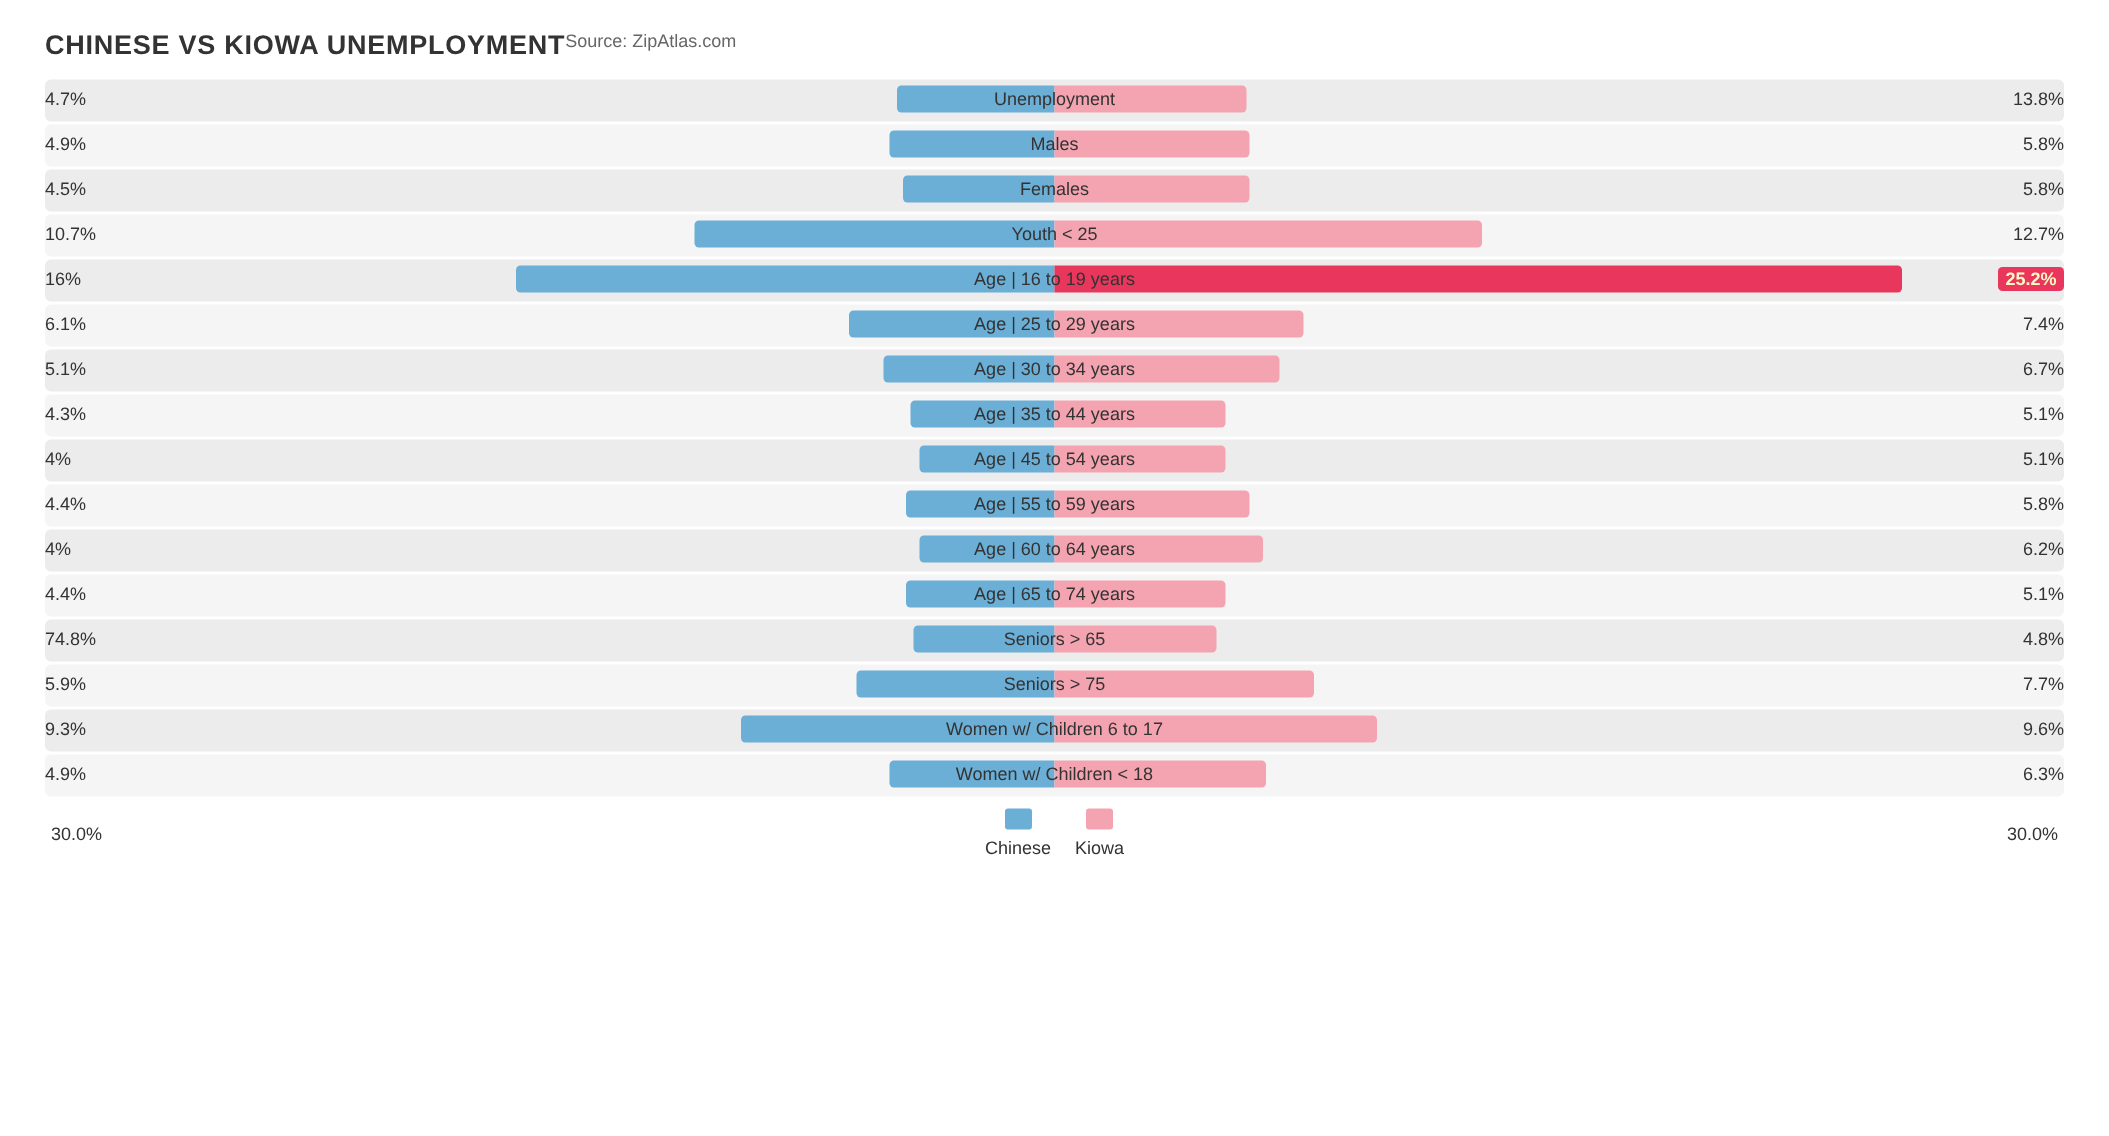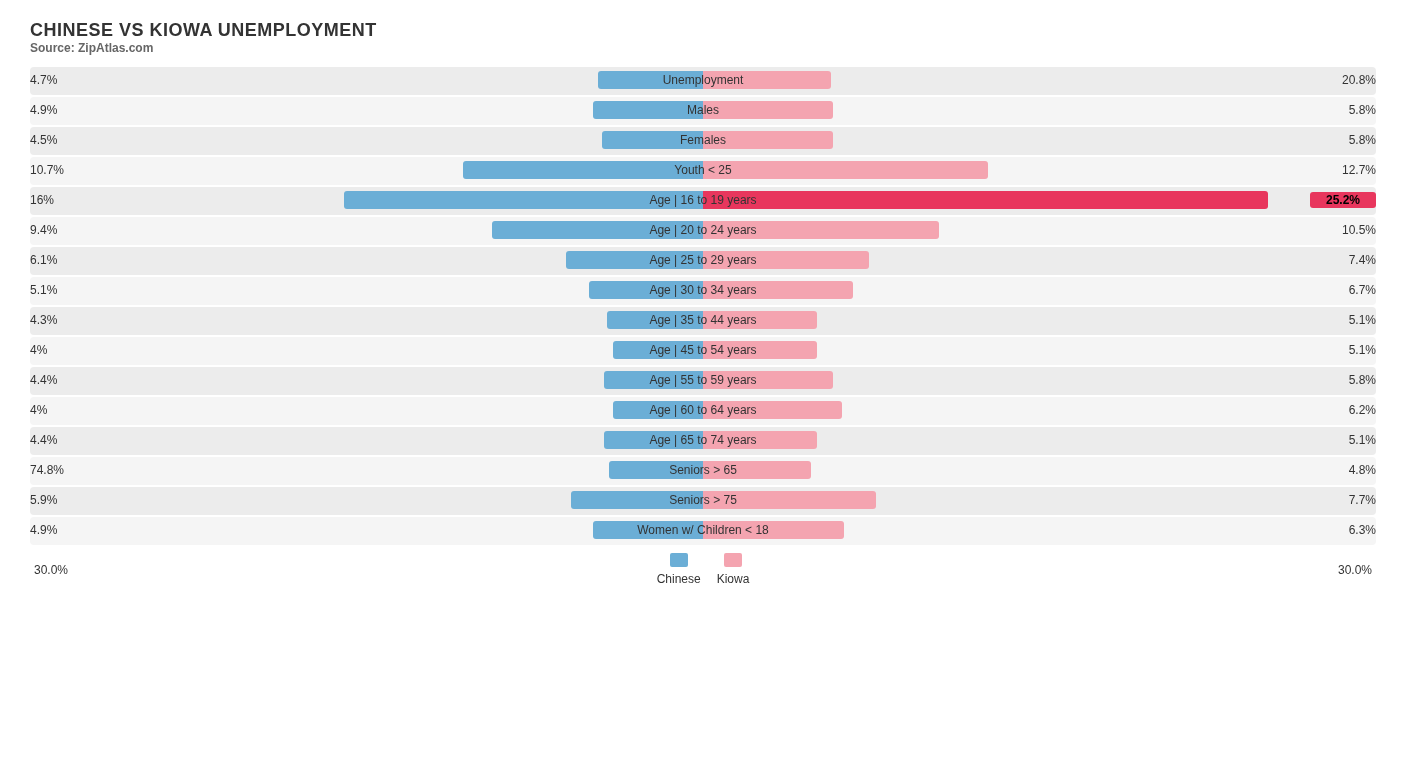--- a/index.html
+++ b/index.html
@@ -9,36 +9,34 @@
       width: 1406px;
       min-height: 757px;
     }
     .chart-container {
       width: 1406px;
       padding: 20px 30px 20px 30px;
       background: #fff;
     }
     .chart-header {
       display: flex;
-      justify-content: space-between;
+      justify-content: flex-start;
       align-items: flex-start;
       margin-bottom: 12px;
-      flex-direction: column;
     }
     .chart-title {
       font-size: 18px;
       font-weight: bold;
       color: #333;
       text-transform: uppercase;
       letter-spacing: 0.5px;
     }
     .chart-source {
       font-size: 12px;
       color: #666;
-      font-weight: bold;
     }
     .chart-body {
       width: 100%;
     }
     .bar-row {
       display: flex;
       align-items: flex-end;
       height: 28px;
       margin-bottom: 2px;
       background: #f5f5f5;
@@ -114,22 +112,22 @@
       font-size: 12px;
       color: #333;
       white-space: nowrap;
     }
     
     .highlight-right .pink-bar {
       background: #e8365d;
     }
     .highlight-right .right-value {
       background: #e8365d;
-      color: #000000;
-      padding: 1px 16px;
+      color: #fef9c3;
+      padding: 1px 5px;
       border-radius: 3px;
       font-weight: bold;
       margin-left: 12px;
     }
     .chart-footer {
       display: flex;
       justify-content: space-between;
       align-items: center;
       margin-top: 8px;
       padding: 0 4px;
@@ -176,21 +174,21 @@
 
   <div class="bar-row">
       <div class="row-inner">
         <div class="left-section">
           <span class="left-value">4.7%</span>
           <div class="blue-bar" style="width: 15.666666666666668%;"></div>
         </div>
         <span class="center-label">Unemployment</span>
         <div class="right-section">
           <div class="pink-bar" style="width: 19%;"></div>
-          <span class="right-value">20.8%</span>
+          <span class="right-value">13.8%</span>
         </div>
       </div>
     </div>
       <div class="bar-row">
       <div class="row-inner">
         <div class="left-section">
           <span class="left-value">4.9%</span>
           <div class="blue-bar" style="width: 16.333333333333336%;"></div>
         </div>
         <span class="center-label">Males</span>
@@ -235,33 +233,20 @@
         <span class="center-label">Age | 16 to 19 years</span>
         <div class="right-section">
           <div class="pink-bar" style="width: 84%;"></div>
           <span class="right-value">25.2%</span>
         </div>
       </div>
     </div>
       <div class="bar-row">
       <div class="row-inner">
         <div class="left-section">
-          <span class="left-value">9.4%</span>
-          <div class="blue-bar" style="width: 31.333333333333336%;"></div>
-        </div>
-        <span class="center-label">Age | 20 to 24 years</span>
-        <div class="right-section">
-          <div class="pink-bar" style="width: 35%;"></div>
-          <span class="right-value">10.5%</span>
-        </div>
-      </div>
-    </div>
-      <div class="bar-row">
-      <div class="row-inner">
-        <div class="left-section">
           <span class="left-value">6.1%</span>
           <div class="blue-bar" style="width: 20.333333333333332%;"></div>
         </div>
         <span class="center-label">Age | 25 to 29 years</span>
         <div class="right-section">
           <div class="pink-bar" style="width: 24.666666666666668%;"></div>
           <span class="right-value">7.4%</span>
         </div>
       </div>
     </div>
@@ -359,20 +344,33 @@
       <div class="bar-row">
       <div class="row-inner">
         <div class="left-section">
           <span class="left-value">5.9%</span>
           <div class="blue-bar" style="width: 19.666666666666668%;"></div>
         </div>
         <span class="center-label">Seniors &gt; 75</span>
         <div class="right-section">
           <div class="pink-bar" style="width: 25.666666666666664%;"></div>
           <span class="right-value">7.7%</span>
+        </div>
+      </div>
+    </div>
+      <div class="bar-row">
+      <div class="row-inner">
+        <div class="left-section">
+          <span class="left-value">9.3%</span>
+          <div class="blue-bar" style="width: 31%;"></div>
+        </div>
+        <span class="center-label">Women w/ Children 6 to 17</span>
+        <div class="right-section">
+          <div class="pink-bar" style="width: 32%;"></div>
+          <span class="right-value">9.6%</span>
         </div>
       </div>
     </div>
       <div class="bar-row">
       <div class="row-inner">
         <div class="left-section">
           <span class="left-value">4.9%</span>
           <div class="blue-bar" style="width: 16.333333333333336%;"></div>
         </div>
         <span class="center-label">Women w/ Children &lt; 18</span>

